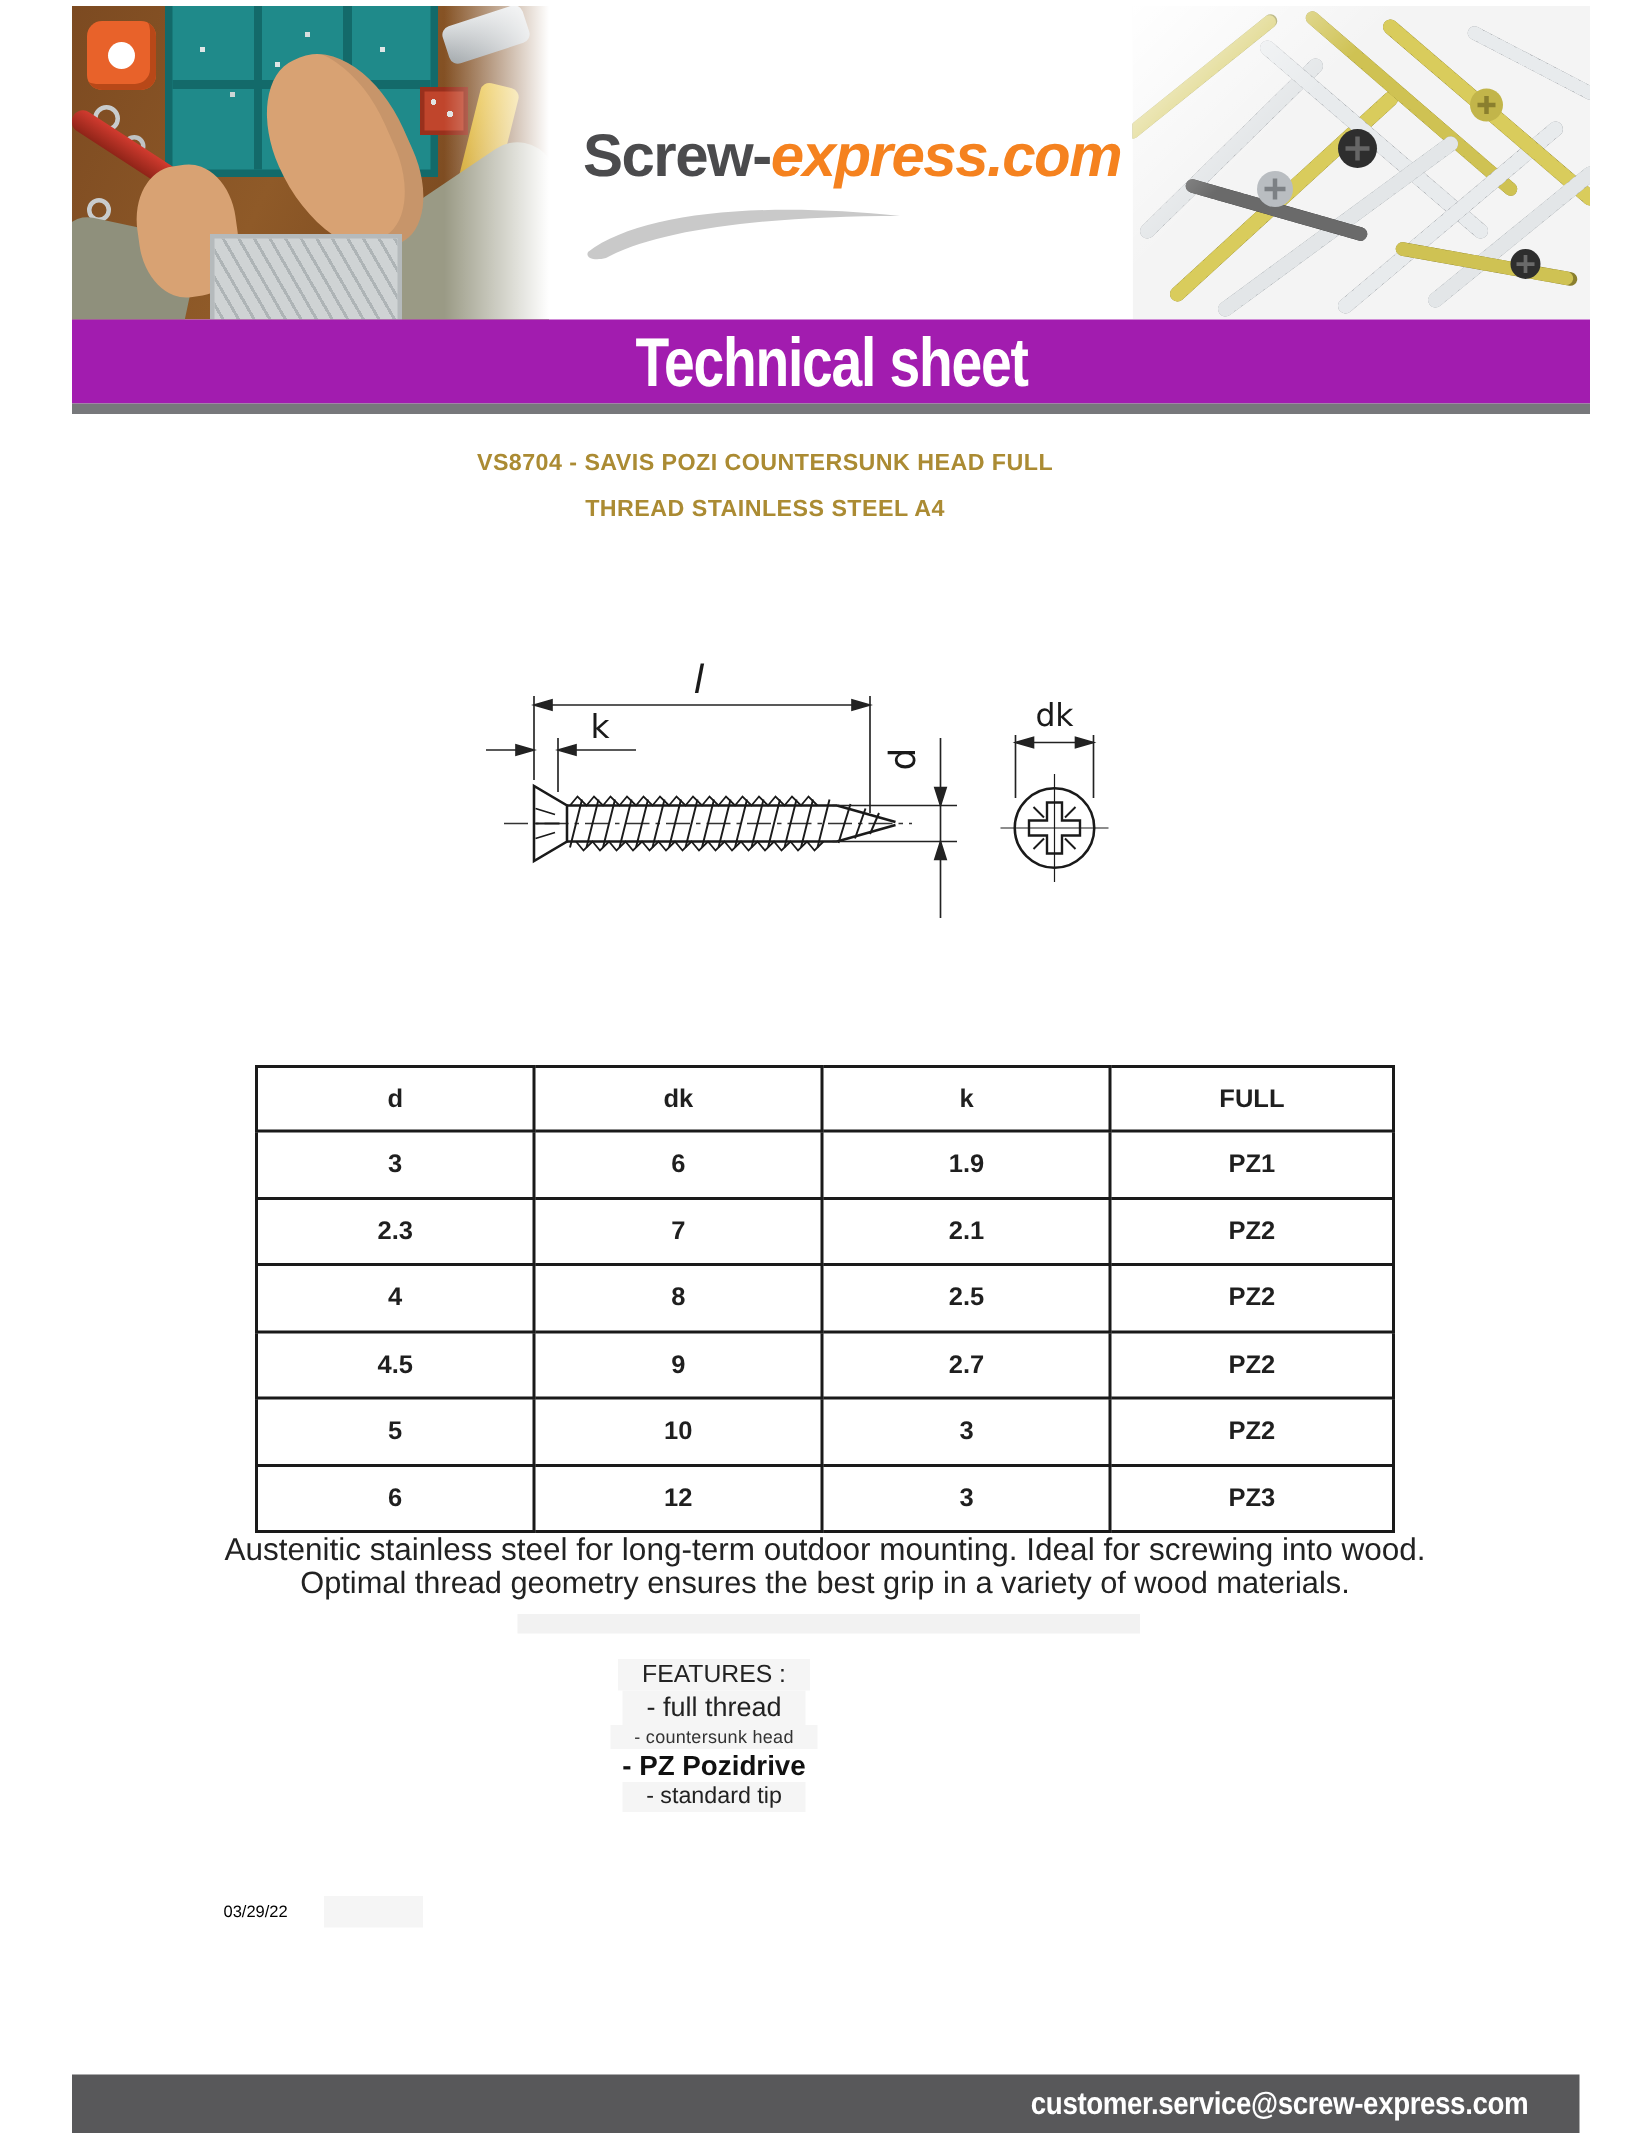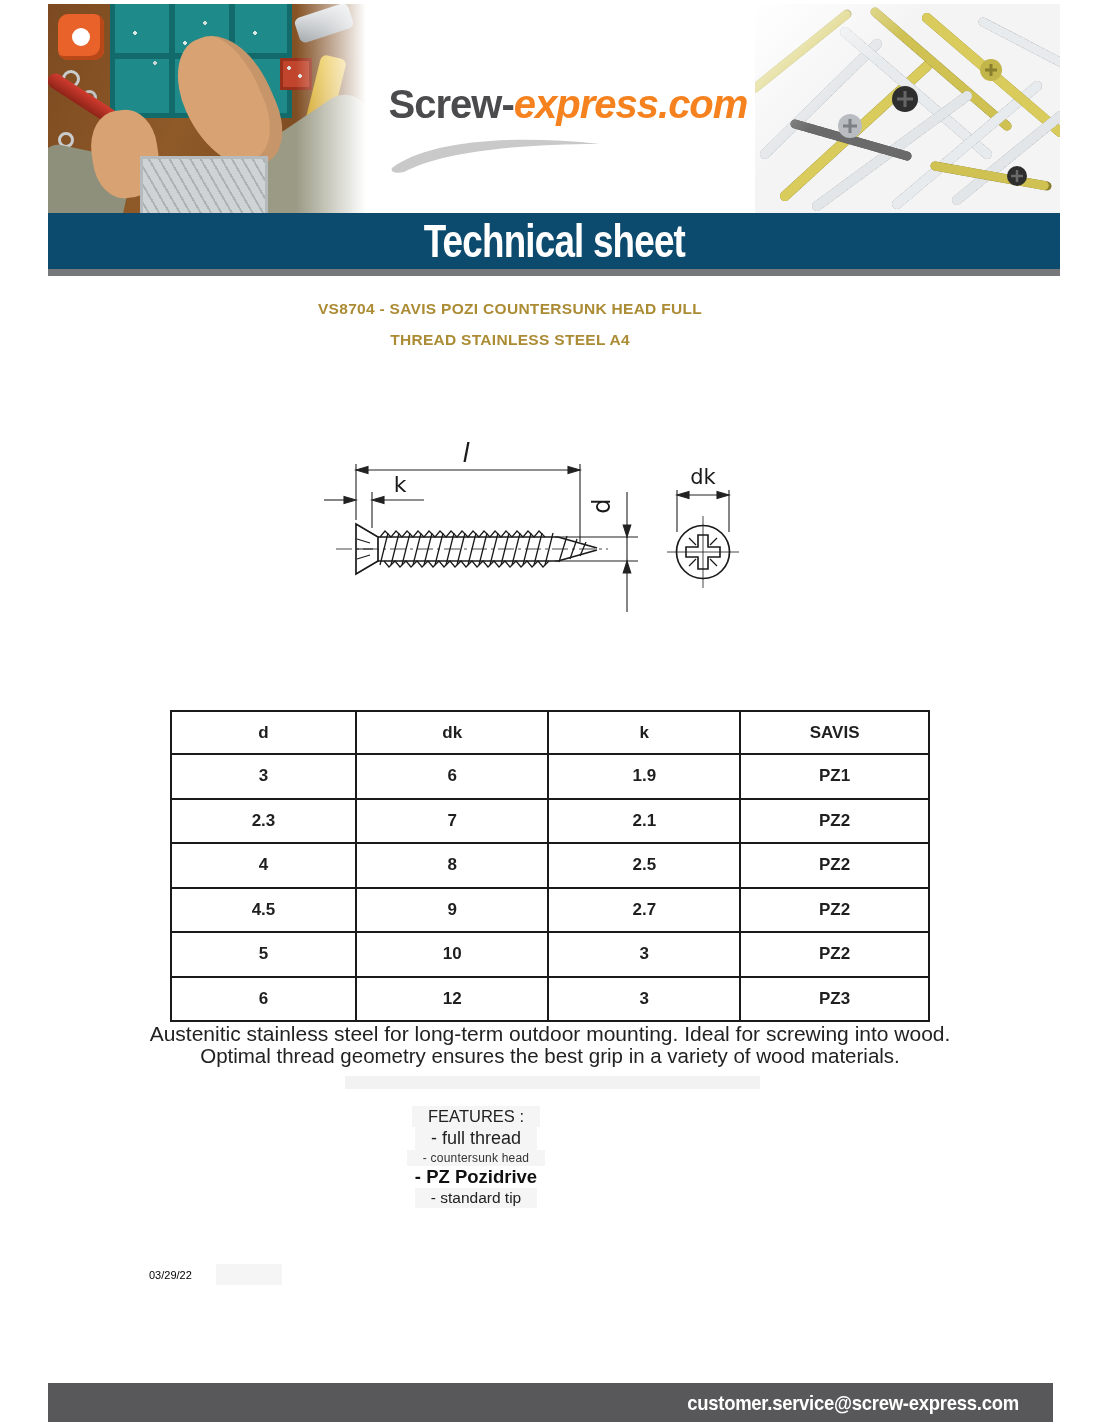--- a/index.html
+++ b/index.html
@@ -39,21 +39,21 @@
   .washer3{left:10px;top:128px;width:10px;height:10px;border:3px solid #c9cccd;border-radius:50%;}
 
   
   .logo{position:absolute;left:330px;top:0;width:380px;height:209px;text-align:center;}
   .logo-text{position:absolute;left:0;right:0;top:78px;font-size:40px;font-weight:bold;letter-spacing:-1px;white-space:nowrap;}
   .logo-a{color:#4b4b4d;}
   .logo-b{color:#f5821f;font-style:italic;}
   .swoosh{position:absolute;left:8px;top:128px;}
 
   
-  .banner{position:absolute;left:48px;top:213px;width:1012px;height:56px;background:#0c4a6e;
+  .banner{position:absolute;left:48px;top:213px;width:1012px;height:56px;background:#a21caf;
           display:flex;align-items:center;justify-content:center;}
   .banner-text{color:#fff;font-size:46px;font-weight:bold;display:inline-block;transform:scaleX(.8);letter-spacing:-1px;}
   .banner-underline{position:absolute;left:48px;top:269px;width:1012px;height:7px;background:#77787b;}
 
   
   .prod-title{position:absolute;left:0;top:293px;width:1020px;text-align:center;color:#ab8b33;
               font-size:15.5px;font-weight:bold;line-height:31px;letter-spacing:.3px;}
 
   
   .drawing{position:absolute;left:300px;top:432px;}
@@ -294,21 +294,21 @@
         <col style="width:24.4%">
         <col style="width:25.4%">
         <col style="width:25.3%">
         <col style="width:24.9%">
       </colgroup>
     <thead>
       <tr>
         <th>d</th>
         <th>dk</th>
         <th>k</th>
-        <th>SAVIS</th>
+        <th>FULL</th>
       </tr>
     </thead>
     <tbody>
       <tr>
         <td>3</td>
         <td>6</td>
         <td>1.9</td>
         <td>PZ1</td>
       </tr>
       <tr>

